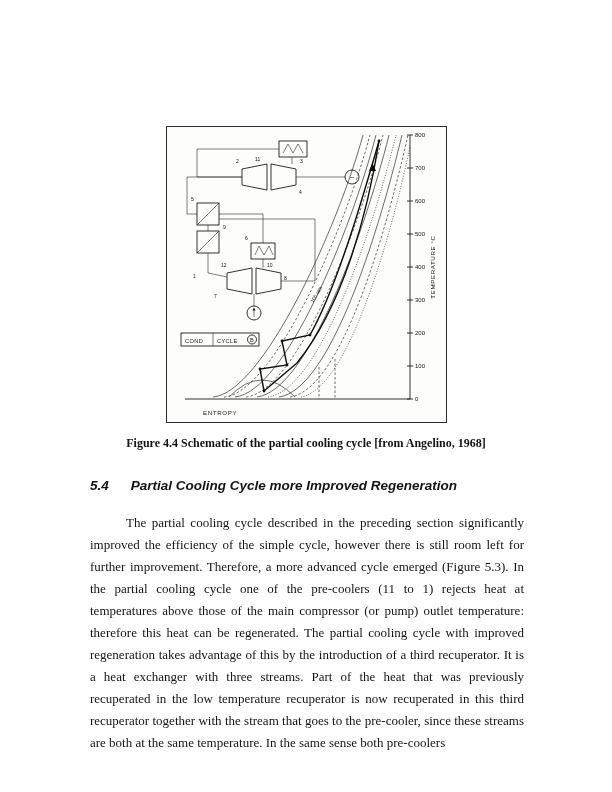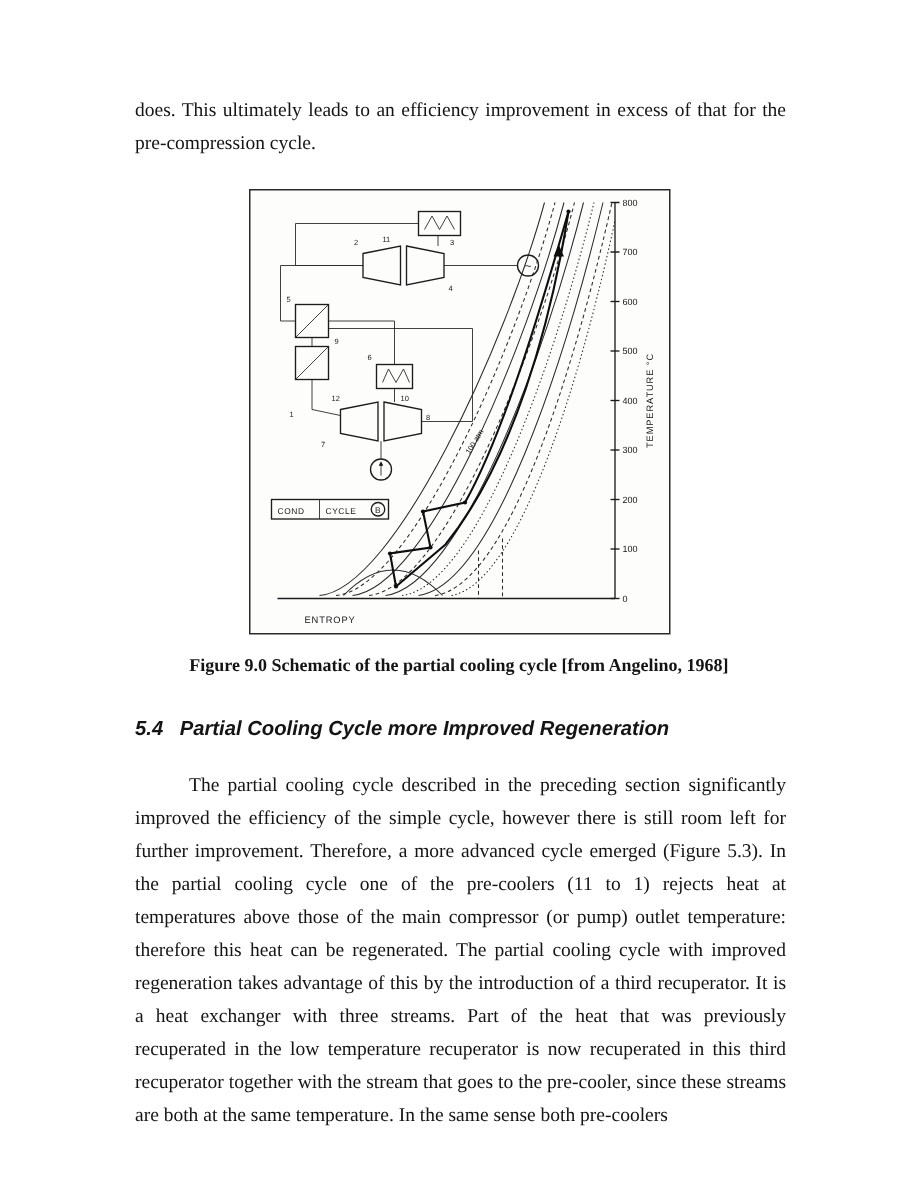--- a/index.html
+++ b/index.html
@@ -36,21 +36,21 @@
     width:612px; text-align:center;
     font-weight:bold; font-size:12px;
     margin:0;
   }
   .section-heading {
     position:absolute; top:478px; left:90px; right:88px;
     font-family:"Liberation Sans", sans-serif;
     font-weight:bold; font-style:italic;
     font-size:13.5px; margin:0;
   }
-  .section-heading .sec-num { margin-right:11px; }
+  .section-heading .sec-num { margin-right:22px; }
   .page-number {
     position:absolute; top:742px; left:0;
     width:612px; text-align:center;
     font-size:11px;
   }
   
   .sketch { stroke:#1c1c1c; fill:none; stroke-width:0.9; }
   .sketch-thin { stroke:#2a2a2a; fill:none; stroke-width:0.6; }
   .curve { stroke:#2b2b2b; fill:none; stroke-width:0.7; }
   .curve-dash { stroke-dasharray:2.5,2; }
@@ -62,21 +62,20 @@
   .axis-title { font-size:6.2px; letter-spacing:0.6px; }
   .state-num { font-size:5px; }
   .legend-text { font-size:5.6px; letter-spacing:0.4px; }
   .marker { fill:#0e0e0e; stroke:none; }
 </style>
 </head>
 <body>
 
 <div class="page">
 
-  <p class="body-text intro-para">does.  This ultimately leads to an efficiency improvement in excess of that for the pre-compression cycle.</p>
 
   <div class="figure-block">
     <div class="fig-frame">
       <svg width="277" height="295" viewBox="0 0 277 295">
 
         <g>
 
           <g>
             <path class="curve" d="M 46,270 C 96,266 171,100 196,8"></path>
             <path class="curve curve-dash" d="M 57,270 C 107,266 178,102 203,8"></path>
@@ -213,21 +212,21 @@
             <line class="sketch-thin" x1="46" y1="206" x2="46" y2="219"></line>
             <text class="fig-label legend-text" x="18" y="215.5">COND</text>
             <text class="fig-label legend-text" x="50" y="215.5">CYCLE</text>
             <circle class="sketch" cx="85" cy="212.5" r="4.5"></circle>
             <text class="fig-label legend-text" x="85" y="215" text-anchor="middle">B</text>
           </g>
         </g>
       </svg>
     </div>
 
-    <p class="fig-caption">Figure 9.0 Schematic of the partial cooling cycle [from Angelino, 1968]</p>
+    <p class="fig-caption">Figure 4.4 Schematic of the partial cooling cycle [from Angelino, 1968]</p>
   </div>
 
   <h2 class="section-heading">
     <span class="sec-num">5.4</span><span>Partial Cooling Cycle more Improved Regeneration</span>
   </h2>
 
   <p class="body-text main-para">The partial cooling cycle described in the preceding section significantly improved the efficiency of the simple cycle, however there is still room left for further improvement.  Therefore, a more advanced cycle emerged (Figure 5.3).  In the partial cooling cycle one of the pre-coolers (11 to 1) rejects heat at temperatures above those of the main compressor (or pump) outlet temperature: therefore this heat can be regenerated.  The partial cooling cycle with improved regeneration takes advantage of this by the introduction of a third recuperator.  It is a heat exchanger with three streams.  Part of the heat that was previously recuperated in the low temperature recuperator is now recuperated in this third recuperator together with the stream that goes to the pre-cooler, since these streams are both at the same temperature.  In the same sense both pre-coolers</p>
 
 </div>
 

